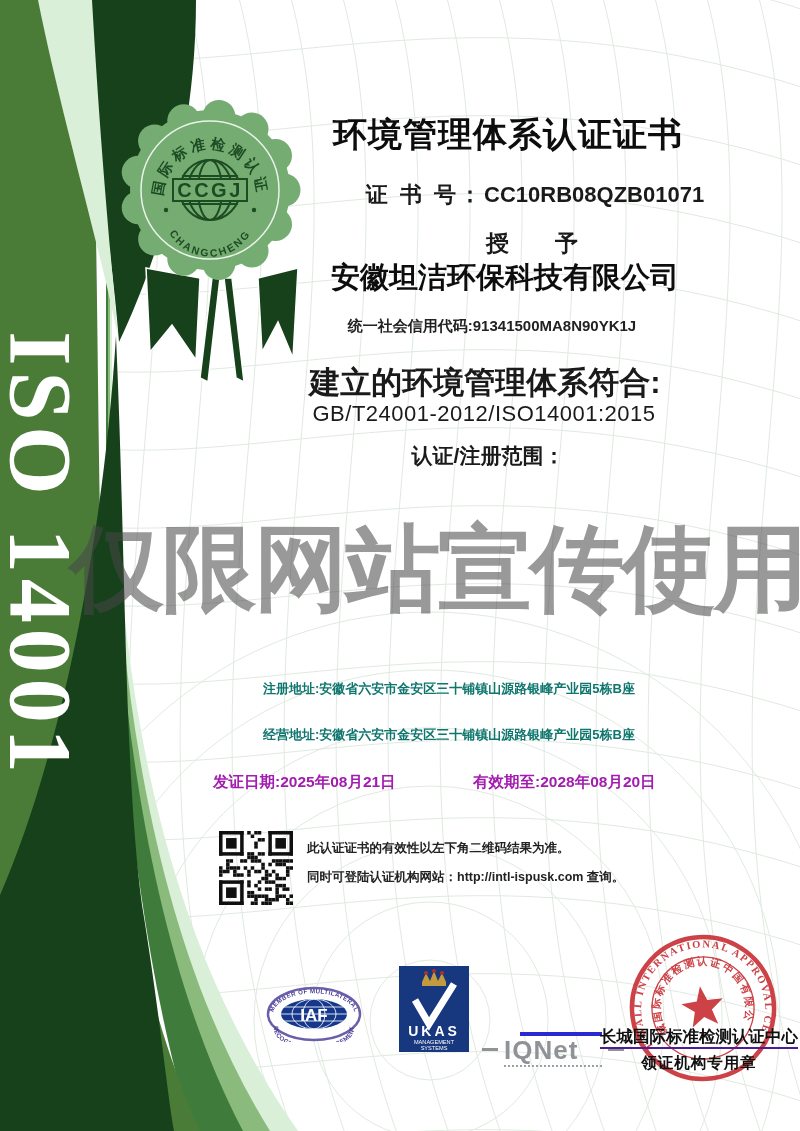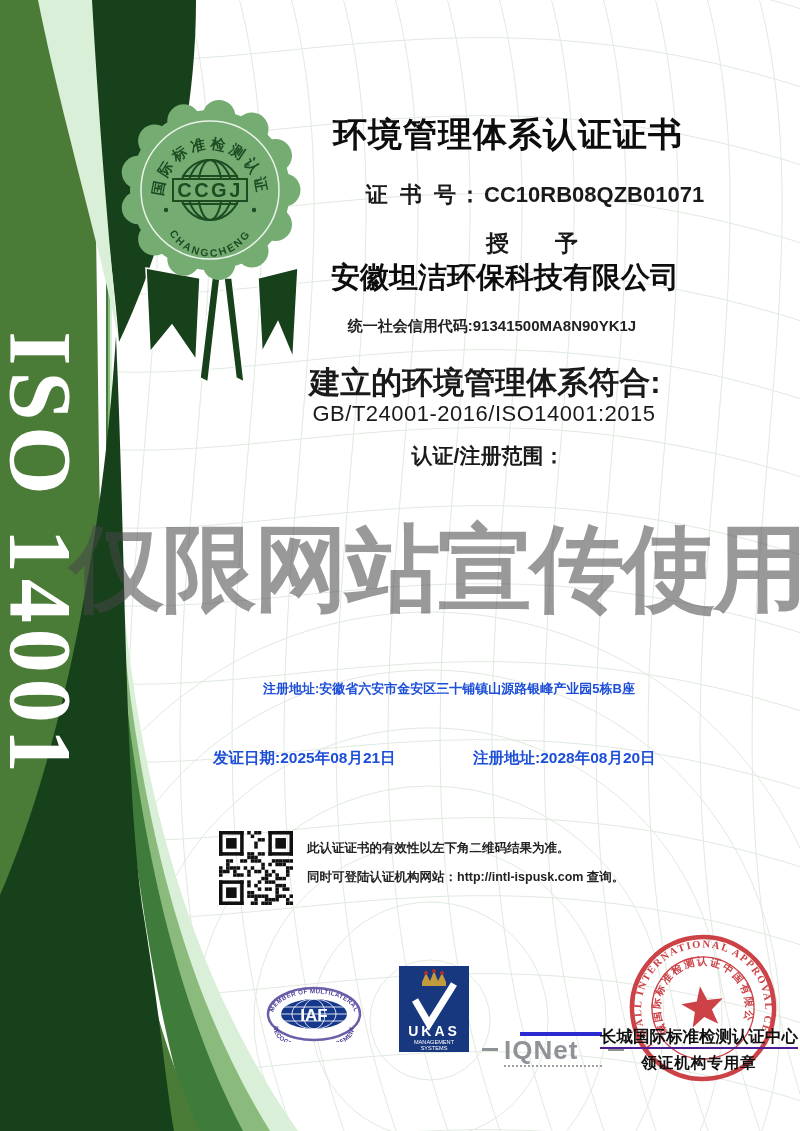--- a/index.html
+++ b/index.html
@@ -18,23 +18,23 @@
   .cert-no .lbl{letter-spacing:3px;}
   .award{top:228px;font-size:23px;font-weight:bold;transform:translateX(47px);white-space:pre;}
   .company{top:258px;font-family:"Liberation Serif","DejaVu Serif",serif;font-weight:bold;
            font-size:29px;transform:translateX(20px);color:#0d0d0d;}
   .credit{top:317px;font-size:15px;font-weight:600;transform:translateX(7px);color:#222;}
   .conform{top:362px;font-size:31px;font-weight:bold;}
   .standard{top:401px;font-size:22px;font-weight:500;letter-spacing:.5px;transform:translateX(-1px);}
   .scope-label{top:442px;font-size:21px;font-weight:bold;transform:translateX(3px);}
   .scope{position:absolute;left:208px;top:488px;width:518px;font-size:17px;line-height:26.2px;
          font-weight:600;text-align:justify;z-index:3;color:#161616;}
-  .addr{position:absolute;left:263px;font-size:13px;font-weight:600;z-index:3;color:#1d4ed8;}
+  .addr{position:absolute;left:263px;font-size:13px;font-weight:600;z-index:3;color:#0f766e;}
   .addr.reg{top:680px;} .addr.biz{top:726px;}
-  .date{position:absolute;top:748px;font-size:15.5px;font-weight:bold;z-index:3;color:#1d4ed8;}
+  .date{position:absolute;top:772px;font-size:15.5px;font-weight:bold;z-index:3;color:#a21caf;}
   .date.issue{left:213px;} .date.valid{left:473px;}
   #qr-svg{position:absolute;left:219px;top:831px;z-index:3;}
   #qr-svg rect{fill:#101010;}
   .qr-note{position:absolute;left:307px;font-size:12.5px;font-weight:600;z-index:3;color:#222;}
   .qr-note.l1{top:840px;} .qr-note.l2{top:869px;}
   .logo{position:absolute;z-index:3;}
   .iqnet{position:absolute;left:482px;top:1032px;z-index:3;display:flex;align-items:center;gap:6px;}
   .iqnet .dash{width:16px;height:3px;background:#8f9296;}
   .iqnet .bar{height:4px;width:82px;background:#2a2ad0;margin-left:16px;}
   .iqnet .word{font-size:26px;font-weight:bold;color:#8f9296;letter-spacing:1px;line-height:28px;}
@@ -157,25 +157,26 @@
   <div class="iso-label">ISO 14001</div>
 
   <div class="center-col cert-title">环境管理体系认证证书</div>
   <div class="center-col cert-no">
     <span class="lbl">证 书 号：</span><span>CC10RB08QZB01071</span>
   </div>
   <div class="center-col award">授　　予</div>
   <div class="center-col company">安徽坦洁环保科技有限公司</div>
   <div class="center-col credit">统一社会信用代码:91341500MA8N90YK1J</div>
   <div class="center-col conform">建立的环境管理体系符合:</div>
-  <div class="center-col standard">GB/T24001-2016/ISO14001:2015</div>
+  <div class="center-col standard">GB/T24001-2012/ISO14001:2015</div>
   <div class="center-col scope-label">认证/注册范围：</div>
   <div class="addr reg">注册地址:安徽省六安市金安区三十铺镇山源路银峰产业园5栋B座</div>
+  <div class="addr biz">经营地址:安徽省六安市金安区三十铺镇山源路银峰产业园5栋B座</div>
   <div class="date issue">发证日期:2025年08月21日</div>
-  <div class="date valid">注册地址:2028年08月20日</div>
+  <div class="date valid">有效期至:2028年08月20日</div>
 
   <svg id="qr-svg" width="74" height="74" viewBox="0 0 73.5 73.5">
       <rect x="28" y="0" width="3.5" height="3.5"></rect>
       <rect x="35" y="0" width="3.5" height="3.5"></rect>
       <rect x="38.5" y="0" width="3.5" height="3.5"></rect>
       <rect x="31.5" y="3.5" width="3.5" height="3.5"></rect>
       <rect x="38.5" y="7" width="3.5" height="3.5"></rect>
       <rect x="42" y="7" width="3.5" height="3.5"></rect>
       <rect x="35" y="10.5" width="3.5" height="3.5"></rect>
       <rect x="35" y="14" width="3.5" height="3.5"></rect>

